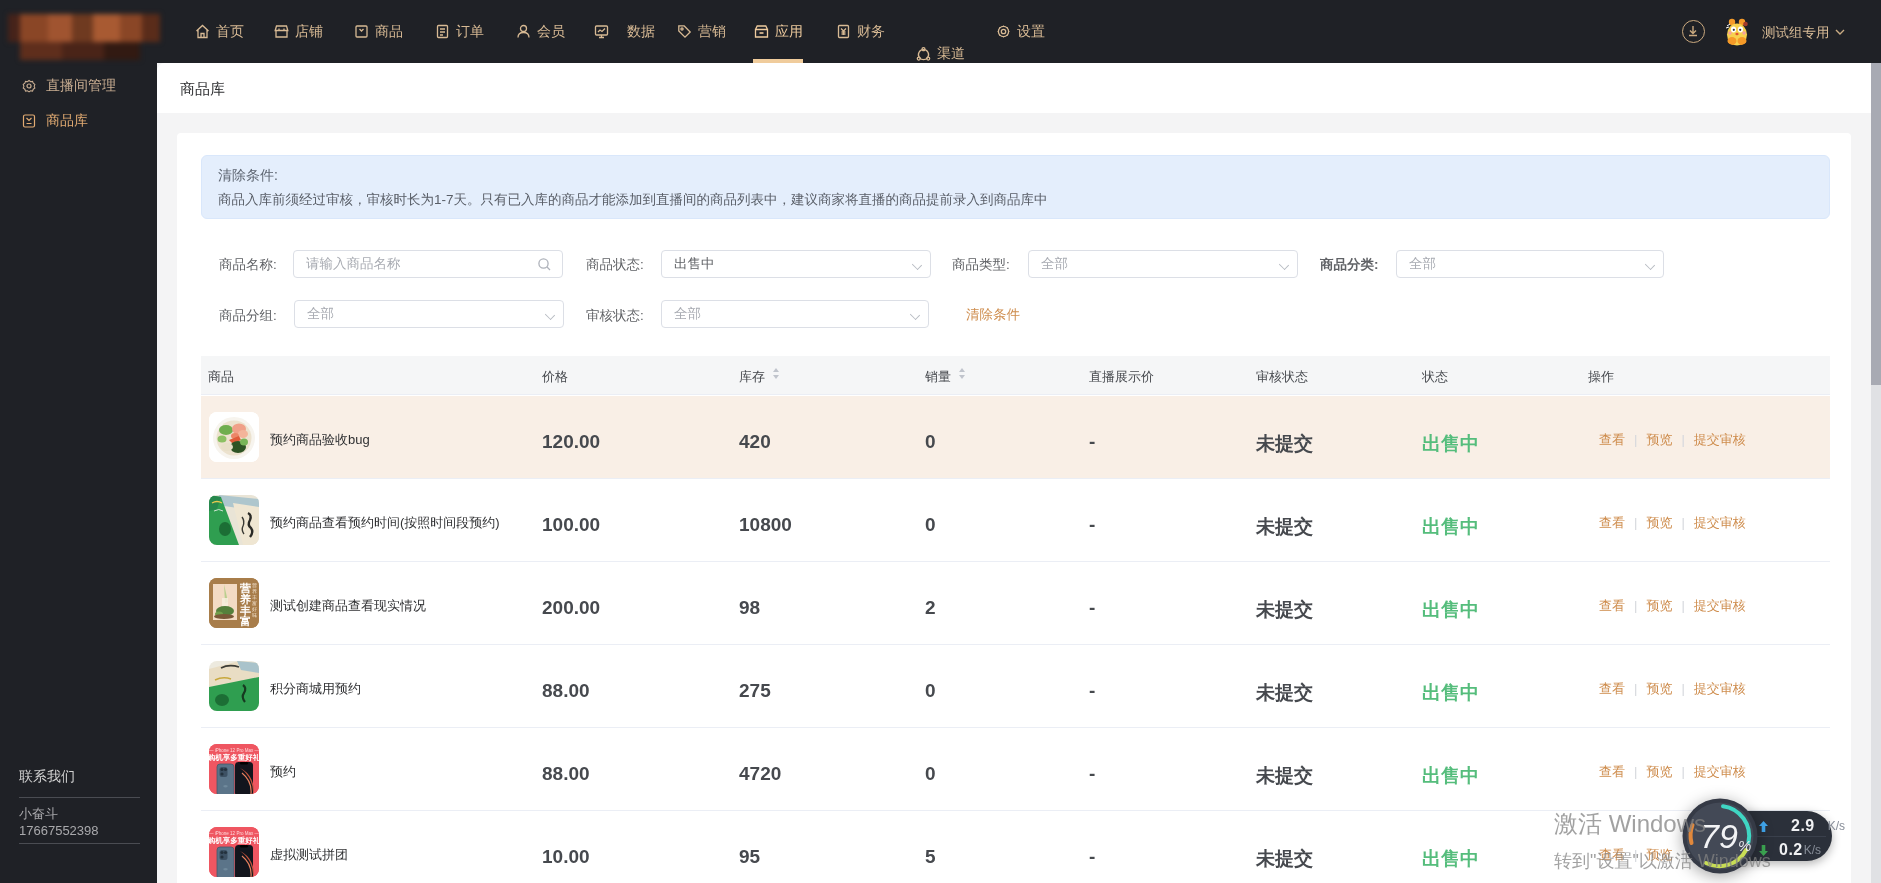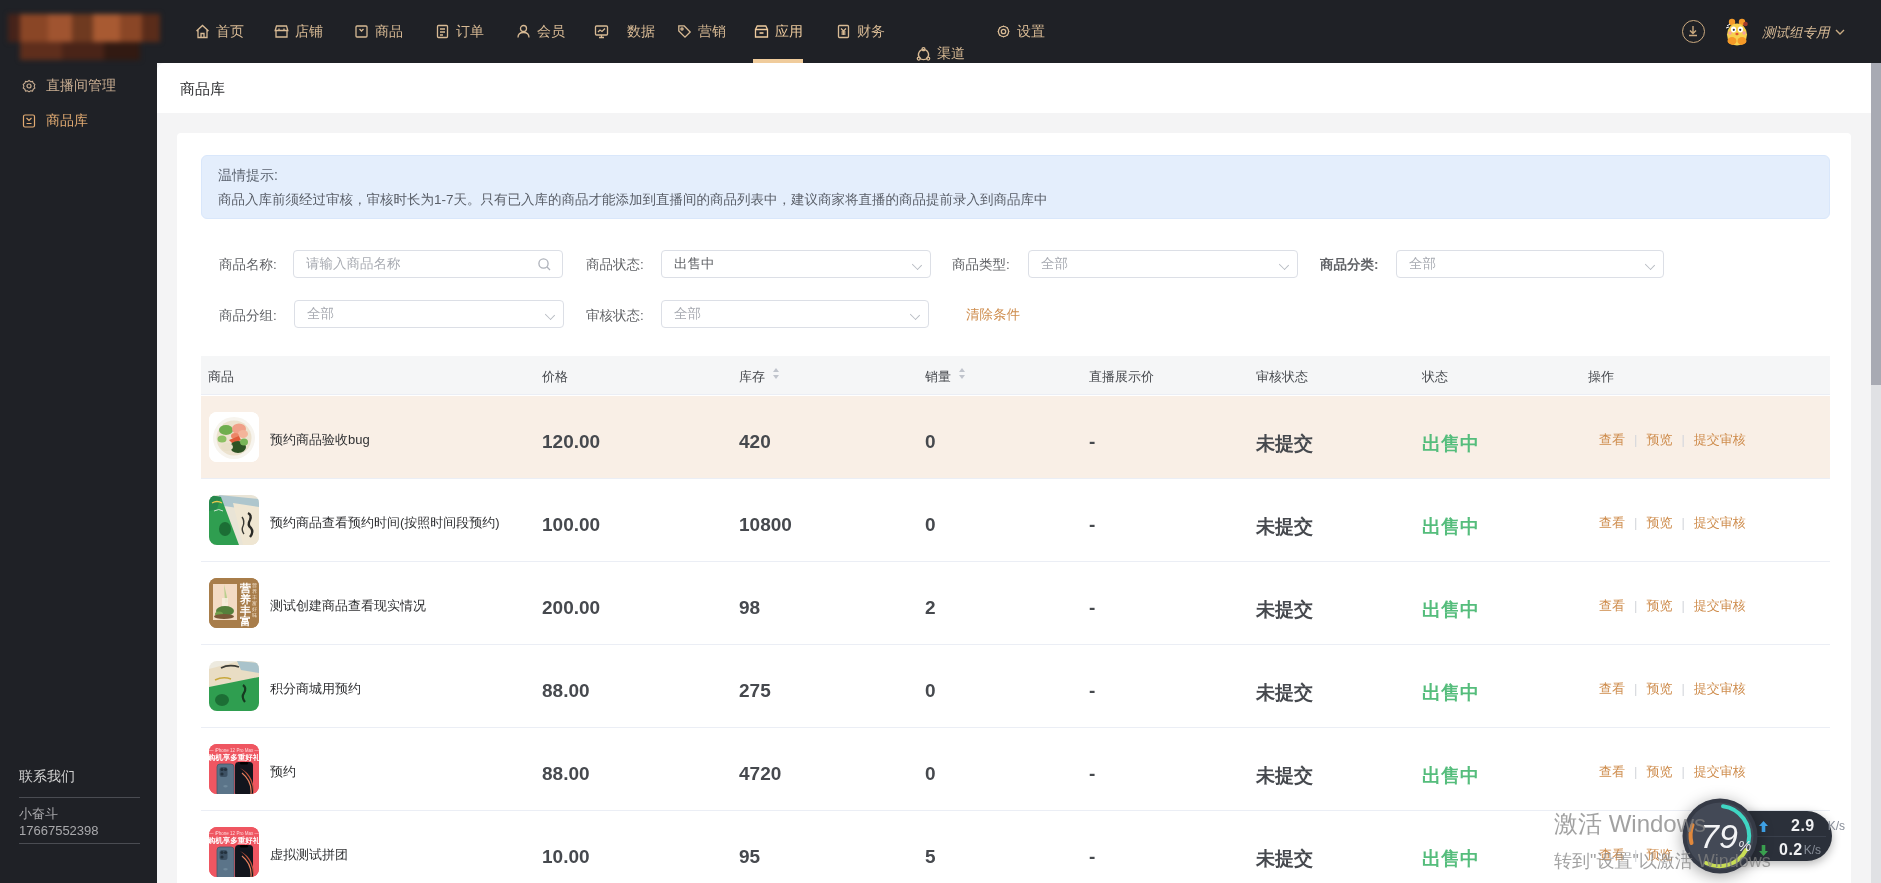--- a/index.html
+++ b/index.html
@@ -5,21 +5,21 @@
 * { margin:0; padding:0; box-sizing:border-box; }
 html,body { width:1881px; height:883px; overflow:hidden; font-family:"Liberation Sans", sans-serif; background:#f4f4f5; }
 #nav { position:absolute; left:0; top:0; width:1881px; height:63px; background:#1f2126; z-index:30; }
 #logo { position:absolute; left:8px; top:14px; width:152px; height:46px; overflow:hidden; filter:blur(2.5px); }
 #logo .l1 { position:absolute; left:0; top:0; width:152px; height:28px; background:linear-gradient(90deg,#46231a 0%,#46231a 8%,#8a4626 8%,#8a4626 26%,#a05430 26%,#a05430 42%,#6f3a20 42%,#6f3a20 56%,#a85a32 56%,#a85a32 74%,#8a4626 74%,#8a4626 88%,#5a2c1a 88%,#5a2c1a 100%); }
 #logo .l2 { position:absolute; left:12px; top:28px; width:120px; height:18px; background:linear-gradient(90deg,#5f2e1c 0%,#5f2e1c 35%,#4a2418 35%,#4a2418 70%,#321a12 70%,#321a12 100%); }
 .nitem { position:absolute; top:0; height:63px; display:flex; align-items:center; gap:5px; color:#d8ba94; font-size:14px; }
 .nitem svg { display:block; }
 .nitem.sel { color:#eecb9e; }
 .nitem.sel:after { content:""; position:absolute; left:0; bottom:0; height:4px; width:100%; background:#f0cc9c; }
-#navright { position:absolute; left:1682px; top:0; height:65px; width:170px;font-style:italic; }
+#navright { position:absolute; left:1682px; top:0; height:65px; width:170px; }
 #navright > * { position:absolute; }
 #dl{ left:0; top:20px; } #avatar{ left:40px; top:16px; } #uname{ left:80px; top:24px; } #navright svg.chv { left:152px; top:26px; }
 #dl { width:23px; height:23px; border:1.5px solid #caa97f; border-radius:50%; position:relative; }
 #avatar { width:30px; height:30px; border-radius:50%; overflow:hidden; }
 #uname { color:#d9bc97; font-size:13.5px; }
 #side { position:absolute; left:0; top:63px; width:157px; height:820px; background:#1f2126; z-index:20; }
 .sitem { position:absolute; left:22px; height:20px; display:flex; align-items:center; gap:10px; font-size:14px; }
 .sitem svg { display:block; }
 #contact { position:absolute; left:19px; top:705px; width:121px; }
 #contact .t { color:#d3d3d3; font-size:14px; }
@@ -207,21 +207,21 @@
     <div class="g">小奋斗<br>17667552398</div>
     <hr style="margin-top:4px;">
   </div>
 </div>
 <div id="main">
   <div id="pagehead">
       <span>商品库</span>
     </div>
   <div id="card">
     <div id="alert">
-      <div class="a1">温情提示:</div>
+      <div class="a1">清除条件:</div>
       <div class="a2">商品入库前须经过审核，审核时长为1-7天。只有已入库的商品才能添加到直播间的商品列表中，建议商家将直播的商品提前录入到商品库中</div>
     </div>
 
     <div class="flabel" style="left:42px; top:123px;">商品名称:</div>
     <div class="fbox ph" style="left:116px; top:117px; width:270px;">请输入商品名称
       <svg style="position:absolute; right:10px; top:6px;" width="15" height="15" viewBox="0 0 15 15">
           <circle cx="6.5" cy="6.5" r="4.6" stroke="#aeb2ba" stroke-width="1.3" fill="none"></circle>
           <path d="M10 10 L13 13" stroke="#aeb2ba" stroke-width="1.3"></path>
         </svg>
     </div>

